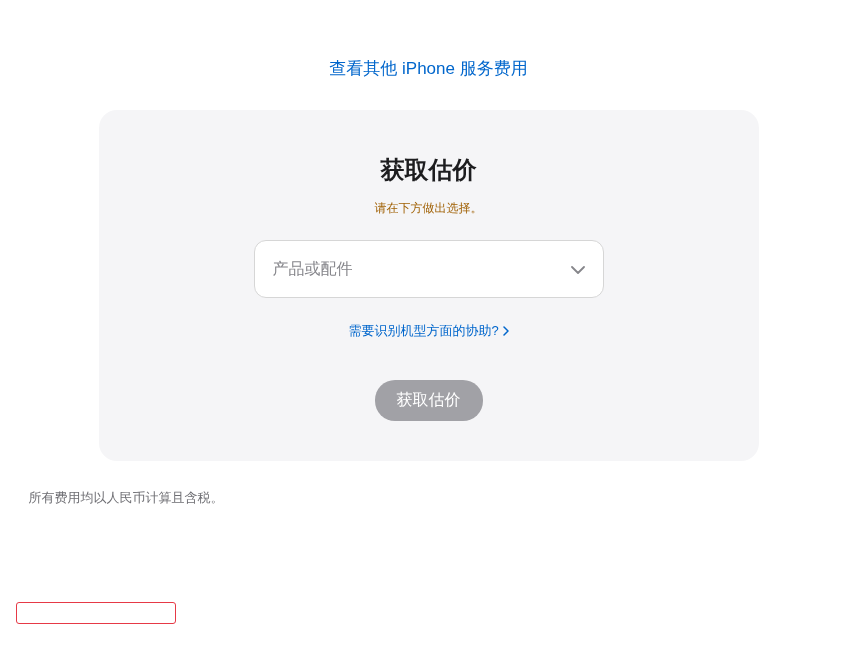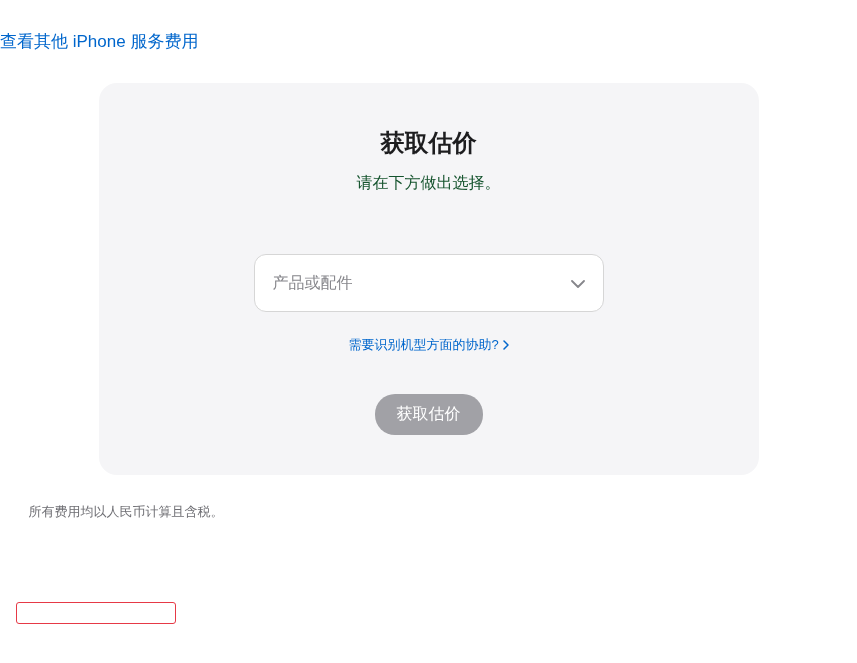--- a/index.html
+++ b/index.html
@@ -8,21 +8,22 @@
       box-sizing: border-box;
     }
     body {
       font-family: -apple-system, BlinkMacSystemFont, "SF Pro Text", "Helvetica Neue", Arial, sans-serif;
       background: #fff;
       width: 857px;
       height: 663px;
       position: relative;
     }
     .top-link {
-      padding-top: 30px;
+      text-align: center;
+      padding-top: 57px;
       padding-bottom: 20px;
     }
     .top-link a {
       color: #06c;
       font-size: 17px;
       text-decoration: none;
     }
     .card {
       width: 660px;
       margin: 10px auto 0;
@@ -31,23 +32,23 @@
       padding: 44px 40px 40px;
       text-align: center;
     }
     .card-title {
       font-size: 24px;
       font-weight: 600;
       color: #1d1d1f;
       margin-bottom: 14px;
     }
     .card-subtitle {
-      font-size: 16px;
-      color: #14532d;
-      margin-bottom: 60px;
+      font-size: 12px;
+      color: #a16207;
+      margin-bottom: 23px;
     }
     .select-wrap {
       position: relative;
       width: 350px;
       margin: 0 auto 20px;
       font-family: Liberation Serif, serif;
     }
     .select-box {
       width: 100%;
       height: 58px;

